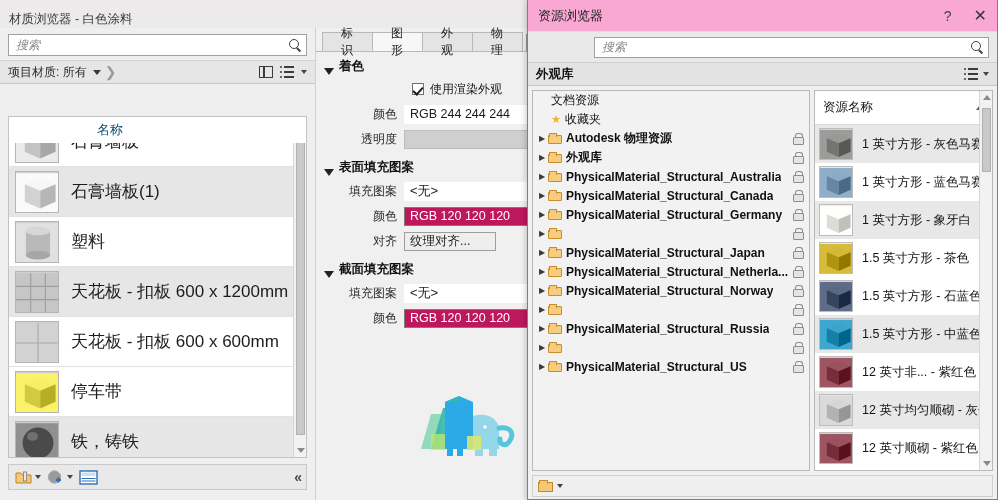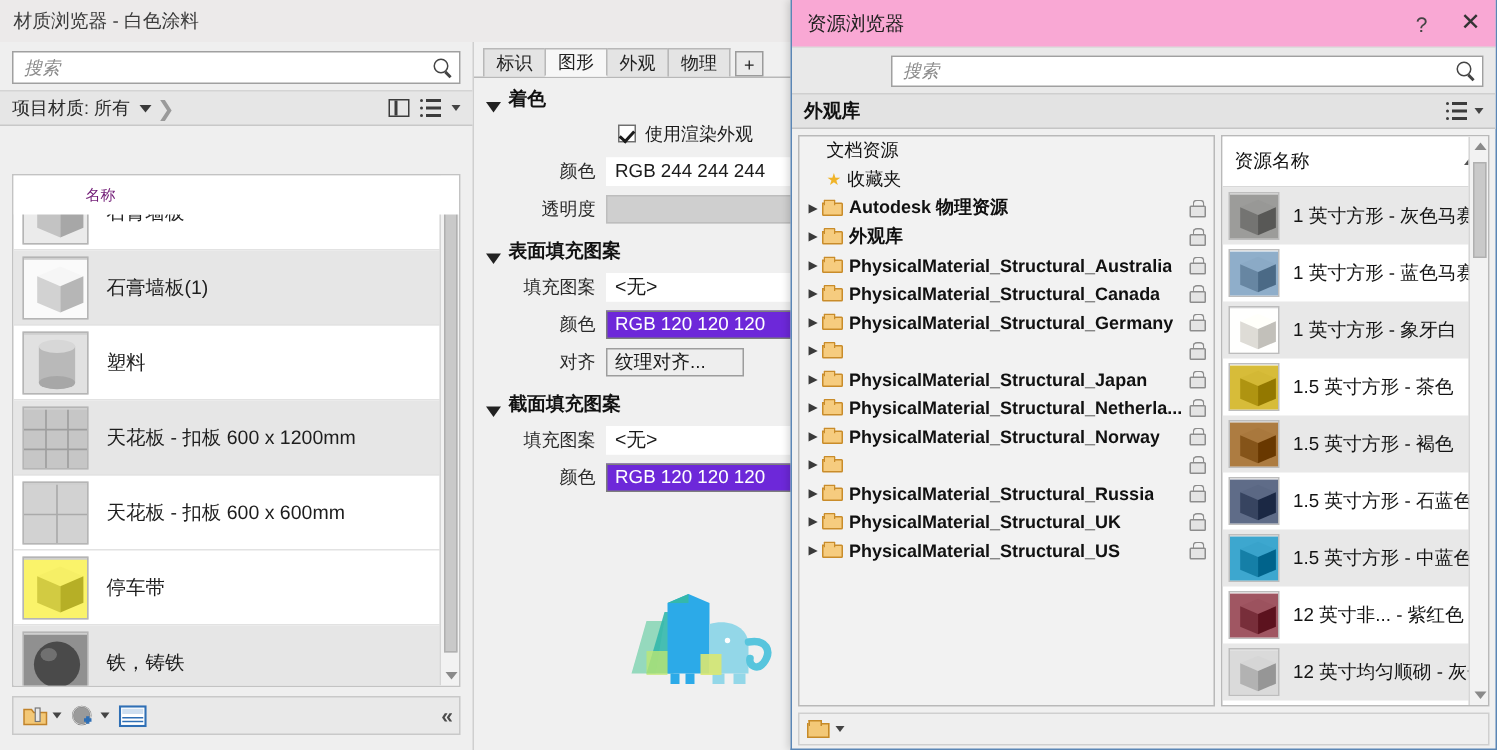--- a/index.html
+++ b/index.html
@@ -15,21 +15,21 @@
   #root { position: relative; width: 998px; height: 500px; background:#ffffff; }
 
   
   #material-browser {
     position: absolute; left: 0; top: 0; width: 545px; height: 500px;
     background: #f0f0f0;
     border-right: 1px solid #b9b9b9;
   }
   #mb-titlebar {
     height: 28px; background: #eceaea;
-    display: flex; align-items: center; padding-left: 9px;
+    display: flex; align-items: flex-end; padding-left: 9px;
     font-size: 12.5px; color: #3b3b3b;
   }
   #mb-body { position: absolute; top: 28px; left: 0; right: 0; bottom: 0; display: flex; }
 
   
   #mb-left { width: 316px; background: #efefef; position: relative; border-right:1px solid #cfcfcf; }
   .search-row { padding: 6px 8px 4px 8px; }
   .search-box {
     height: 22px; background: #fff; border: 1px solid #a0a0a0;
     display: flex; align-items: center; padding: 0 4px 0 7px;
@@ -63,27 +63,27 @@
   .ico-list b:nth-child(4){top:-0.4px}.ico-list b:nth-child(5){top:4.6px}.ico-list b:nth-child(6){top:9.6px}
 
   #mb-list {
     position:absolute; left:8px; right:8px; top:88px; bottom:42px;
     background:#fff; border:1px solid #c3c3c3; overflow:hidden;
   }
   .list-header {
     position:absolute; left:0; right:0; top:0; height:26px; background:#fff;
     display:flex; align-items:center; z-index:3; pointer-events:none;
   }
-  .list-header .hname { margin-left:48px; font-size:10px; color:#701a75; font-weight:400; }
+  .list-header .hname { margin-left:88px; font-size:13px; color:#0c4a6e; font-weight:400; }
   .mb-row {
     height: 50px; display:flex; align-items:center; padding-left:6px;
     border-bottom:1px solid #e2e2e2;
   }
   .mb-row.alt { background:#e6e6e6; }
-  .mb-row .label { margin-left:12px; font-size:13px; color:#1d1d1d; }
+  .mb-row .label { margin-left:12px; font-size:17px; color:#1d1d1d; }
   .thumb {
     width:44px; height:42px; border:1px solid #b5b5b5; background:#cfcfcf;
     position:relative; overflow:hidden; flex:0 0 auto;
   }
   .vscroll {
     position:absolute; right:0; top:0; bottom:0; width:13px; background:#f2f2f2; border-left:1px solid #d6d6d6;
   }
   .vscroll .arrow-up, .vscroll .arrow-down { position:absolute; left:3px; width:0;height:0;border-left:4px solid transparent;border-right:4px solid transparent;}
   .vscroll .arrow-up{ top:4px; border-bottom:5px solid #8a8a8a;}
   .vscroll .arrow-down{ bottom:4px; border-top:5px solid #8a8a8a;}
@@ -96,38 +96,38 @@
   .tb-btn { display:flex; align-items:center; gap:3px; }
   .collapse-arrows { margin-left:auto; color:#4b4b4b; font-size:14px; letter-spacing:-2px; font-weight:bold;}
 
   
   #mb-mid { flex:1; background:#f0f0f0; position:relative; }
   #tabstrip {
     height: 24px; display:flex; align-items:flex-end; padding-left:6px; gap:0px;
     border-bottom:1px solid #b8b8b8; background:#f0f0f0; padding-top:4px;
   }
   .tab {
-    height:19px; padding:0 8px; font-size:12px; display:flex; align-items:center;
+    height:19px; padding:0 18px; font-size:12px; display:flex; align-items:center;
     border:1px solid #b8b8b8; border-bottom:none; background:#e4e4e4; color:#222;
     margin-right:-1px;
   }
   .tab.active { background:#f7f7f7; border-bottom:1px solid #f7f7f7; position:relative; z-index:2; }
   .tab.plus { padding:0 5px; margin-left:4px; background:#eaeaea; height:17px; border:1px solid #9b9b9b;}
   .section-head {
     display:flex; align-items:flex-end; gap:5px;
     font-size:12.5px; font-weight:bold; color:#111; padding:6px 0 4px 8px;
   }
   .tri-down { width:0;height:0;border-left:5px solid transparent;border-right:5px solid transparent;border-top:7px solid #222;}
   .prop-row { display:flex; align-items:center; height:22px; margin-bottom:3px; }
   .prop-label { width:88px; text-align:right; padding-right:7px; font-size:12px; color:#2a2a2a;}
   .prop-field {
     flex:1; height:19px; margin-right:10px; display:flex; align-items:center; padding:0 5px; font-size:12.5px;
   }
   .f-white { background:#fff; border:1px solid #fff; }
-  .f-gray  { background:#6d28d9; color:#fff; border:1px solid #7d7d7d; }
+  .f-gray  { background:#be185d; color:#fff; border:1px solid #7d7d7d; }
   .f-disabled { background:#cfcfcf; border:1px solid #bdbdbd; }
   .f-btn { background:#eeeeee; border:1px solid #9d9d9d; max-width:92px; }
   .checkrow { display:flex; align-items:center; gap:6px; padding-left:96px; height:20px; margin-bottom:4px;}
   .checkbox { width:12px;height:12px;border:1px solid #6f6f6f; background:#fff; position:relative;}
   .checkbox.checked::after{
     content:"";position:absolute;left:2px;top:1px;width:4px;height:8px;
     border:solid #1b1b1b;border-width:0 2px 2px 0;transform:rotate(42deg);
   }
   .f-angle { font-size:13px; }
 
@@ -559,21 +559,20 @@
               <i></i>
             </span>
             <span class="tlabel">PhysicalMaterial_Structural_Russia</span>
             <span class="lock"><span class="lock-ico"></span></span>
           </div>
           <div class="tree-row">
             <span class="expander">▶</span>
             <span class="folder">
               <i></i>
             </span>
-            <span class="tlabel">PhysicalMaterial_Structural_UK</span>
             <span class="lock"><span class="lock-ico"></span></span>
           </div>
           <div class="tree-row">
             <span class="expander">▶</span>
             <span class="folder">
               <i></i>
             </span>
             <span class="tlabel">PhysicalMaterial_Structural_US</span>
             <span class="lock"><span class="lock-ico"></span></span>
           </div>
@@ -612,29 +611,20 @@
               <span class="alabel">1 英寸方形 - 象牙白</span>
             </div>
             <div class="asset-row">
               <div class="athumb"><svg width="34" height="32" viewBox="0 0 40 36">
                   <rect x="0" y="0" width="40" height="36" fill="#d7bc39"></rect>
                   <polygon points="8,10 22,4 36,10 22,16" fill="#d3b835"></polygon>
                   <polygon points="8,10 22,16 22,32 8,26" fill="#af9411"></polygon>
                   <polygon points="22,16 36,10 36,26 22,32" fill="#937800"></polygon>
                 </svg></div>
               <span class="alabel">1.5 英寸方形 - 茶色</span>
-            </div>
-            <div class="asset-row alt">
-              <div class="athumb"><svg width="34" height="32" viewBox="0 0 40 36">
-                  <rect x="0" y="0" width="40" height="36" fill="#ad7c41"></rect>
-                  <polygon points="8,10 22,4 36,10 22,16" fill="#a9783d"></polygon>
-                  <polygon points="8,10 22,16 22,32 8,26" fill="#855419"></polygon>
-                  <polygon points="22,16 36,10 36,26 22,32" fill="#693800"></polygon>
-                </svg></div>
-              <span class="alabel">1.5 英寸方形 - 褐色</span>
             </div>
             <div class="asset-row">
               <div class="athumb"><svg width="34" height="32" viewBox="0 0 40 36">
                   <rect x="0" y="0" width="40" height="36" fill="#5f6c88"></rect>
                   <polygon points="8,10 22,4 36,10 22,16" fill="#5b6884"></polygon>
                   <polygon points="8,10 22,16 22,32 8,26" fill="#374460"></polygon>
                   <polygon points="22,16 36,10 36,26 22,32" fill="#1b2844"></polygon>
                 </svg></div>
               <span class="alabel">1.5 英寸方形 - 石蓝色</span>
             </div>

